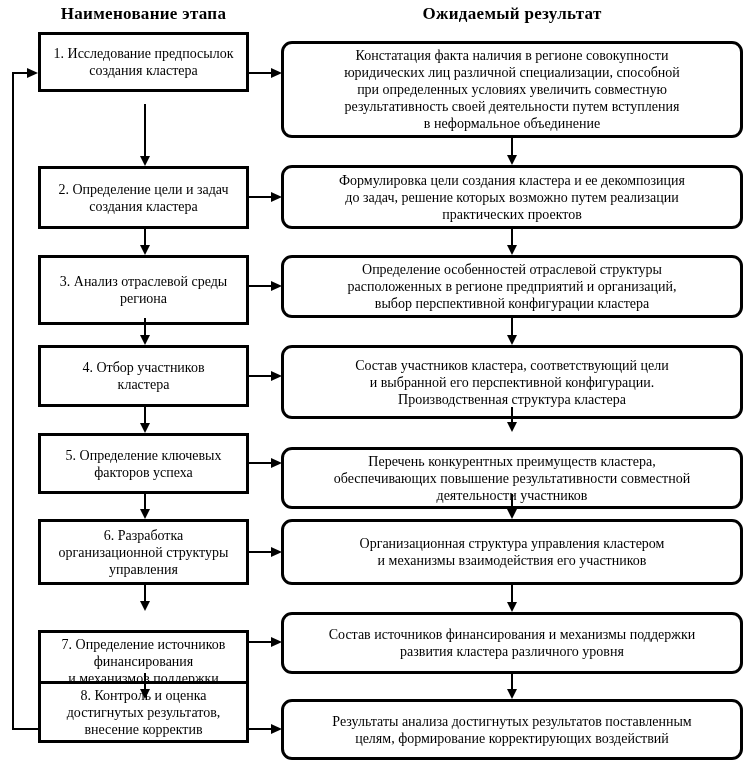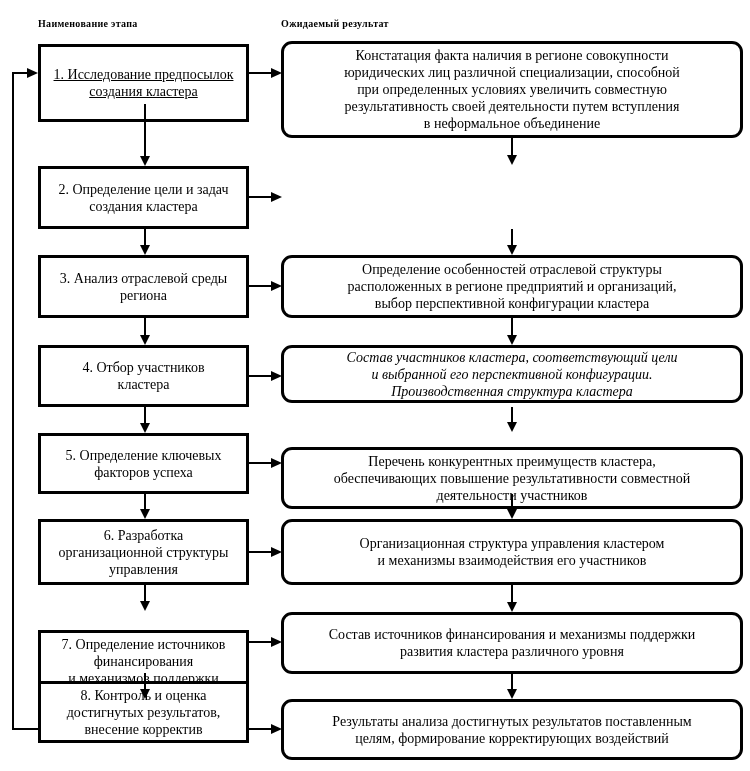--- a/index.html
+++ b/index.html
@@ -2,22 +2,22 @@
 <html><head>
 <meta charset="utf-8">
 <style>
   html,body{margin:0;padding:0;background:#ffffff;}
   .canvas{
     position:relative;width:750px;height:771px;background:#ffffff;
     font-family:"Liberation Serif","DejaVu Serif",serif;color:#000;
     overflow:hidden;
   }
   .col-header{
-    position:absolute;top:18px;
-    font-weight:bold;font-size:10px;letter-spacing:0.3px;
+    position:absolute;top:4px;text-align:center;
+    font-weight:bold;font-size:17px;letter-spacing:0.3px;
   }
   .hdr-left{left:38px;width:211px;}
   .hdr-right{left:281px;width:462px;}
   .box{
     position:absolute;box-sizing:border-box;border:3px solid #000;background:#fff;
     display:flex;align-items:center;justify-content:center;text-align:center;
     font-size:14px;line-height:17px;white-space:pre-line;padding:2px 6px;
   }
   .stage{left:38px;width:211px;}
   .result{left:281px;width:462px;border-radius:11px;}
@@ -29,49 +29,52 @@
     border-top:10px solid #000;border-left:5px solid transparent;border-right:5px solid transparent;}
 </style>
 </head>
 <body>
 
 <div class="canvas">
 
   <div class="col-header hdr-left">Наименование этапа</div>
   <div class="col-header hdr-right">Ожидаемый результат</div>
 
-  <div class="box stage" style="top:44px;height:78px;text-decoration:underline;">1. Исследование предпосылок
+  <div class="box stage" style="top:32px;height:60px;">1. Исследование предпосылок
 создания кластера</div>
   <div class="box stage" style="top:166px;height:63px;">2. Определение цели и задач
 создания кластера</div>
-  <div class="box stage" style="top:255px;height:63px;">3. Анализ отраслевой среды
+  <div class="box stage" style="top:255px;height:70px;">3. Анализ отраслевой среды
 региона</div>
   <div class="box stage" style="top:345px;height:62px;">4. Отбор участников
 кластера</div>
   <div class="box stage" style="top:433px;height:61px;">5. Определение ключевых
 факторов успеха</div>
   <div class="box stage" style="top:519px;height:66px;">6. Разработка
 организационной структуры
 управления</div>
   <div class="box stage" style="top:630px;height:62px;">7. Определение источников
 финансирования
 и механизмов поддержки</div>
   <div class="box stage" style="top:681px;height:62px;">8. Контроль и оценка
 достигнутых результатов,
 внесение корректив</div>
 
   <div class="box result" style="top:41px;height:97px;">Констатация факта наличия в регионе совокупности
 юридических лиц различной специализации, способной
 при определенных условиях увеличить совместную
 результативность своей деятельности путем вступления
 в неформальное объединение</div>
+  <div class="box result" style="top:165px;height:64px;">Формулировка цели создания кластера и ее декомпозиция
+до задач, решение которых возможно путем реализации
+практических проектов</div>
   <div class="box result" style="top:255px;height:63px;">Определение особенностей отраслевой структуры
 расположенных в регионе предприятий и организаций,
 выбор перспективной конфигурации кластера</div>
-  <div class="box result" style="top:345px;height:58px;font-style:italic;">Состав участников кластера, соответствующий цели
+  <div class="box result" style="top:345px;height:74px;">Состав участников кластера, соответствующий цели
 и выбранной его перспективной конфигурации.
 Производственная структура кластера</div>
   <div class="box result" style="top:432px;height:62px;margin-top:15px;">Перечень конкурентных преимуществ кластера,
 обеспечивающих повышение результативности совместной
 деятельности участников</div>
   <div class="box result" style="top:519px;height:66px;">Организационная структура управления кластером
 и механизмы взаимодействия его участников</div>
   <div class="box result" style="top:612px;height:62px;">Состав источников финансирования и механизмы поддержки
 развития кластера различного уровня</div>
   <div class="box result" style="top:699px;height:61px;">Результаты анализа достигнутых результатов поставленным

